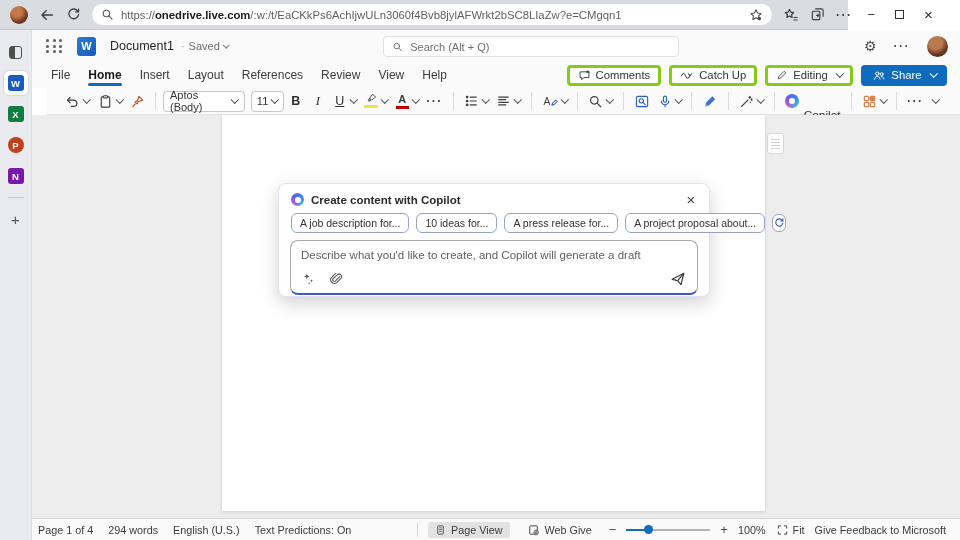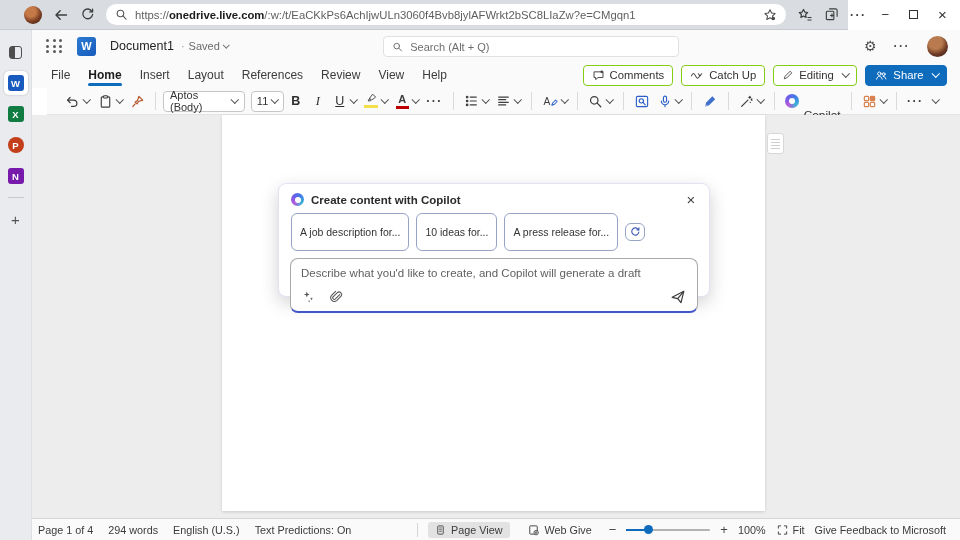--- a/index.html
+++ b/index.html
@@ -1,20 +1,20 @@
 <!DOCTYPE html>
 <html><head>
 <meta charset="utf-8">
 <style>
   * { margin:0; padding:0; box-sizing:border-box; }
   html,body { width:960px; height:540px; overflow:hidden; font-family:"Liberation Sans",sans-serif; background:#fff; }
   #app { position:relative; width:960px; height:540px; }
 
   
-  .chrome { position:absolute; left:0; top:0; width:848px; height:30px; background:#d9dce0; display:flex; align-items:center; padding:0 24px; gap:11px; border-bottom:1px solid #c7cacf; }
+  .chrome { position:absolute; left:0; top:0; width:848px; height:30px; background:#d9dce0; display:flex; align-items:center; padding:0 10px; gap:11px; border-bottom:1px solid #c7cacf; }
   .chrome .icobtn { display:inline-flex; align-items:center; justify-content:center; width:20px; height:20px; border-radius:4px; color:#3d3d3d; }
   .avatar-sm { width:18px; height:18px; border-radius:50%; background:radial-gradient(circle at 38% 32%, #c57947 0 30%, #7a3d22 60%, #38201a 100%); flex:0 0 auto; }
   .urlbar { flex:0 0 680px; height:21px; background:#fff; border-radius:12px; display:flex; align-items:center; padding:0 9px; gap:7px; }
   .urltext { font-size:11.3px; color:#5f5f5f; white-space:nowrap; overflow:hidden; flex:1; }
   .urltext .dom { color:#1b1b1b; font-weight:700; }
   .winctl { display:flex; gap:20px; margin-left:4px; align-items:center; }
   .winctl span { color:#2f2f2f; font-size:13px; line-height:1; }
   .maxbox { display:inline-block; width:9px; height:9px; border:1.2px solid #2f2f2f; }
 
   
@@ -40,21 +40,21 @@
   .gear { font-size:14px; color:#4c4c4c; line-height:1; }
   .dots3 { color:#4c4c4c; font-size:12px; letter-spacing:1.5px; font-weight:700; }
   .avatar-md { width:21px; height:21px; border-radius:50%; background:radial-gradient(circle at 40% 30%, #b87a4e 0 35%, #6e3a24 62%, #2c1b16 100%); }
 
   
   .tabrow { position:absolute; left:32px; top:62px; right:0; height:26px; background:#fafafa; display:flex; align-items:center; padding-left:10px; }
   .rtab { font-size:12px; color:#3c3c3c; padding:0 9px; height:100%; display:flex; align-items:center; position:relative; }
   .rtab.active { font-weight:700; color:#1c1c1c; }
   .rtab.active::after { content:""; position:absolute; left:9px; right:9px; bottom:2px; height:3px; border-radius:2px; background:#0f6cbd; }
   .tabactions { margin-left:auto; display:flex; align-items:center; gap:8px; padding-right:13px; }
-  .abtn { height:21px; border:1px solid #84cc16; background:#fff; border-radius:4px; display:flex; align-items:center; gap:5px; padding:0 8px; font-size:11.3px; color:#333; }
+  .abtn { height:21px; border:3px solid #84cc16; background:#fff; border-radius:4px; display:flex; align-items:center; gap:5px; padding:0 8px; font-size:11.3px; color:#333; }
   .abtn.primary { background:#0f6cbd; border-color:#0f6cbd; color:#fff; }
   .abtn.primary .cv { border-color:#fff; }
 
   
   .toolbar { position:absolute; left:47px; top:88px; right:0; height:27px; background:#fafafa; border-bottom:1px solid #e3e3e3; display:flex; align-items:center; padding-left:14px; gap:2px; }
   .tb { display:inline-flex; align-items:center; justify-content:center; padding:3px 3px; border-radius:3px; color:#3d3d3d; }
   .sep { width:1px; height:18px; background:#dadada; margin:0 5px; flex:0 0 auto; }
   .fontbox { width:94px; height:21px; border:1px solid #c6c6c6; border-radius:4px; background:#fff; display:flex; align-items:center; justify-content:space-between; padding:0 6px; font-size:11px; color:#333; margin-right:4px; }
   .sizebox { width:34px; height:21px; border:1px solid #c6c6c6; border-radius:4px; background:#fff; display:flex; align-items:center; justify-content:space-between; padding:0 5px; font-size:11px; color:#333; }
   .bi { font-size:12.5px; color:#2e2e2e; width:14px; text-align:center; }
@@ -80,21 +80,21 @@
   .page { position:absolute; left:190px; top:0; width:543px; height:396px; background:#fff; box-shadow:0 1px 3px rgba(0,0,0,.14); }
   .pagecard { position:absolute; left:735px; top:18px; width:17px; height:21px; background:#fff; border:1px solid #d8d8d8; border-radius:3px; padding:3px 2px; }
   .pagecard i { display:block; height:1px; background:#d0d0d0; margin:2px 1px; }
 
   
   .dialog { position:absolute; left:246px; top:68px; width:432px; height:114px; background:#fff; border:1px solid #e3e1f2; border-radius:8px; box-shadow:0 6px 18px rgba(0,0,0,.18); }
   .dlg-head { display:flex; align-items:center; gap:7px; padding:9px 12px 5px; }
   .dlg-title { font-size:11.5px; font-weight:700; color:#2b2b2b; }
   .dlg-close { position:absolute; right:9px; top:6px; font-size:15px; color:#444; width:18px; height:18px; display:flex; align-items:center; justify-content:center; }
   .chips { display:flex; align-items:center; gap:7px; padding:2px 12px 0; }
-  .chip { font-size:10.5px; color:#333; border:1px solid #96a3c6; border-radius:6px; padding:12px 8px; background:#fff; white-space:nowrap; }
+  .chip { font-size:10.5px; color:#333; border:1px solid #96a3c6; border-radius:6px; padding:3px 8px; background:#fff; white-space:nowrap; }
   .chip-refresh { width:20px; height:18px; border:1px solid #96a3c6; border-radius:6px; display:flex; align-items:center; justify-content:center; background:#fff; }
   .dlg-input { position:relative; margin:7px 11px 0; height:55px; border:1px solid #a9a9a9; border-bottom:2px solid #4157c8; border-radius:8px; background:#fff; }
   .dlg-input textarea { width:100%; height:30px; border:none; outline:none; resize:none; font-family:Liberation Sans, sans-serif; font-size:11.5px; color:#333; padding:8px 10px 0; background:transparent; }
   .dlg-input textarea::placeholder { color:#5f5f5f; }
   .inp-icons { position:absolute; left:11px; bottom:7px; display:flex; gap:13px; align-items:center; }
   .send { position:absolute; right:11px; bottom:6px; }
 
   
   .statusbar { position:absolute; left:32px; right:0; bottom:0; height:22px; background:#fafafa; border-top:1px solid #d6d6d6; display:flex; align-items:center; padding:0 14px 0 6px; font-size:10.8px; color:#3b3b3b; }
   .st-left { display:flex; gap:15px; align-items:center; }
@@ -405,20 +405,21 @@
     <div class="dialog">
       <div class="dlg-head">
         <span class="cpl-ico" style="width:13px;height:13px;"></span>
         <span class="dlg-title">Create content with Copilot</span>
       </div>
       <span class="dlg-close">×</span>
       <div class="chips">
         <span class="chip">A job description for...</span>
         <span class="chip">10 ideas for...</span>
         <span class="chip">A press release for...</span>
+        <span class="chip">A project proposal about...</span>
         <span class="chip-refresh">
           <svg width="12" height="12" viewBox="0 0 16 16" fill="none" stroke="#3f5bb5" stroke-width="1.5" stroke-linecap="round">
               <path d="M12.6 4.9A4.8 4.8 0 1 0 13.2 8"></path>
               <path d="M13.2 2.4v2.7h-2.7"></path>
             </svg>
         </span>
       </div>
       <div class="dlg-input">
         <textarea placeholder="Describe what you'd like to create, and Copilot will generate a draft" style=""></textarea>
         <div class="inp-icons">

